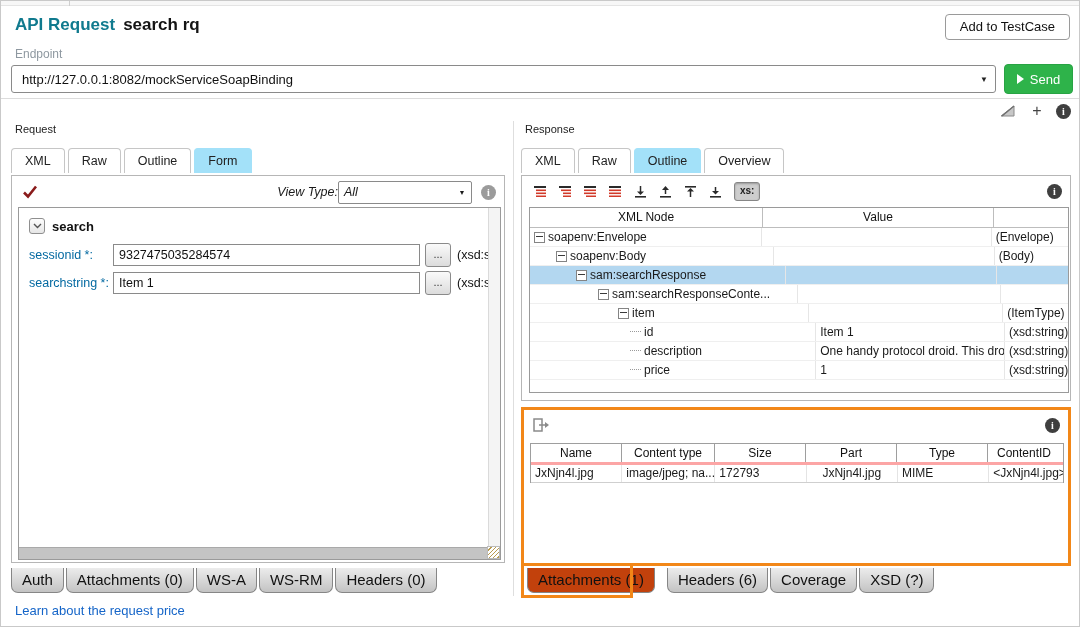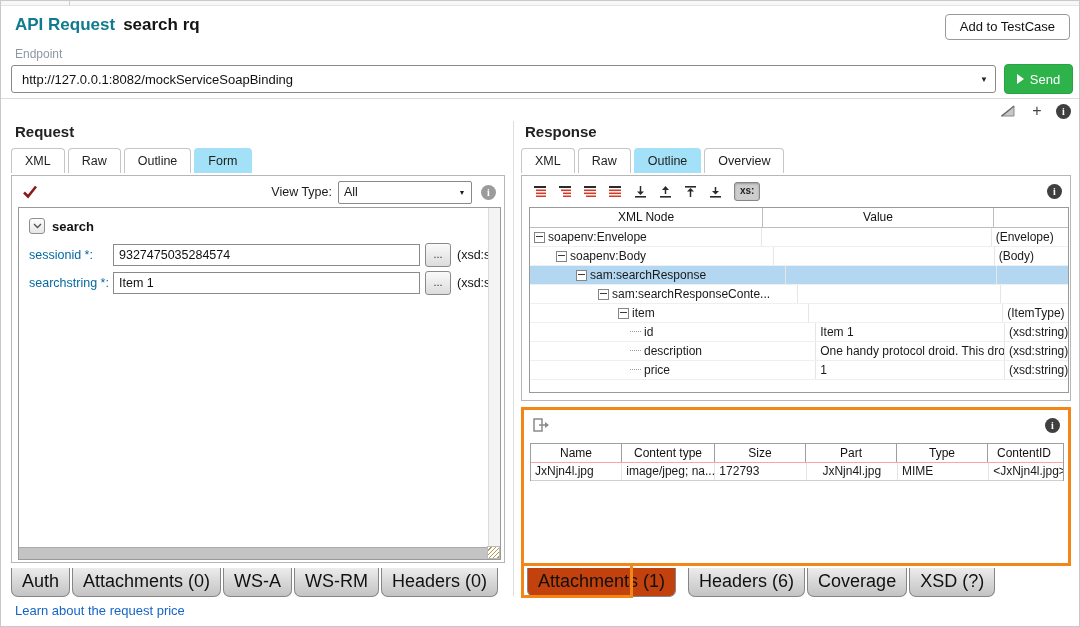--- a/index.html
+++ b/index.html
@@ -28,21 +28,21 @@
   .btn-send .play{width:0;height:0;border-left:7px solid #fff;border-top:5px solid transparent;border-bottom:5px solid transparent;}
   .hdr-sep{top:97px;left:0;right:0;height:1px;background:#dcdcdc;}
   .corner-icons{top:101px;right:8px;display:flex;align-items:center;gap:9px;}
 
   .info-circle{width:15px;height:15px;border-radius:50%;background:#9b9b9b;color:#fff;font-size:10px;font-weight:bold;
        display:inline-flex;align-items:center;justify-content:center;font-family:"Liberation Serif",serif;}
   .info-circle.dark{background:#3f3f3f;}
   .plus-icon{font-size:16px;color:#444;line-height:14px;font-weight:normal;}
 
   
-  .panel-label{font-size:15px;color:#222;font-weight:bold;}
+  .panel-label{font-size:11px;color:#222;}
 
   
   .tabs{display:flex;gap:3px;}
   .tab{padding:5px 13px;border:1px solid #c6c6c6;border-bottom:none;border-radius:4px 4px 0 0;background:#fff;
        font-size:12.5px;color:#222;cursor:pointer;white-space:nowrap;}
   .tab.active{background:#a3e1f9;border-color:#a3e1f9;}
 
   
   .panel-box{border:1px solid #b6b6b6;background:#fff;}
   .vdivider{top:120px;left:512px;width:1px;height:475px;background:#dedede;}
@@ -59,30 +59,30 @@
   .field-row{position:absolute;left:10px;display:flex;align-items:center;font-size:12.5px;}
   .field-row .flabel{width:84px;color:#0369a1;}
   .field-row input{width:295px;height:20px;border:1px solid #8a8a8a;font-family:"Liberation Sans",sans-serif;
        font-size:12.5px;padding:0 5px;color:#111;}
   .dots-btn{width:24px;height:22px;margin-left:5px;border:1px solid #8a8a8a;border-radius:3px;
        background:linear-gradient(#fafafa,#dcdcdc);font-size:11px;line-height:20px;text-align:center;cursor:pointer;color:#333;}
   .ftype{margin-left:6px;color:#111;}
 
   
   .tb-row{display:flex;align-items:center;}
-  .viewtype{display:flex;align-items:center;gap:6px;font-size:12.5px;}
+  .viewtype{display:flex;align-items:center;font-size:12.5px;font-style:italic;}
   .vt-combo{width:132px;height:21px;border:1px solid #8a8a8a;border-radius:2px;background:#fff;display:flex;
        align-items:center;cursor:pointer;}
   .vt-combo span.val{flex:1;padding:0 5px;font-size:12.5px;}
   .vt-combo span.arr{width:18px;font-size:7px;text-align:center;}
 
   
   .btabs{display:flex;gap:2px;}
   .btab{padding:3px 10px 4px;border:1px solid #868686;border-top:none;border-radius:0 0 7px 7px;
-       background:linear-gradient(#ececec,#c3c3c3);font-size:18px;color:#111;cursor:pointer;white-space:nowrap;}
+       background:linear-gradient(#ececec,#c3c3c3);font-size:15px;color:#111;cursor:pointer;white-space:nowrap;}
   .btab.sel{background:#c2410c;}
 
   .link{font-size:13px;color:#1565c8;cursor:pointer;}
 
   
   .treebox{border:1px solid #9a9a9a;background:#fff;font-size:12px;overflow:hidden;}
   .thead{display:flex;height:19px;line-height:19px;border-bottom:1px solid #bdbdbd;}
   .th{text-align:center;border-right:1px solid #bdbdbd;color:#111;}
   .th:last-child{border-right:none;}
   .trow{display:flex;height:18px;line-height:18px;border-bottom:1px solid #efefef;cursor:default;}
@@ -99,21 +99,21 @@
   .dotline{width:11px;height:1px;border-top:1px dotted #9a9a9a;margin-right:3px;flex:0 0 11px;}
 
   
   .icon-btn{width:20px;height:18px;display:inline-flex;align-items:center;justify-content:center;cursor:pointer;}
   .xs-btn{height:17px;padding:0 5px;border:1px solid #868686;border-radius:3px;background:#cdcdcd;
        box-shadow:inset 0 1px 2px rgba(0,0,0,.25);font-size:10px;font-weight:bold;color:#222;line-height:15px;cursor:pointer;}
 
   
   .orange-panel{border:3px solid #f28718;background:#fff;}
   .att-table{position:absolute;left:6px;top:33px;width:532px;font-size:12px;border:1px solid #9e9e9e;border-bottom:none;}
-  .att-head{display:flex;height:18px;line-height:18px;border-bottom:1px solid #fca5a5;}
+  .att-head{display:flex;height:18px;line-height:18px;border-bottom:3px solid #fca5a5;}
   .att-head .ah{text-align:center;border-right:1px solid #9e9e9e;color:#111;}
   .att-head .ah:last-child{border-right:none;}
   .att-row{display:flex;height:17px;line-height:17px;border-bottom:1px solid #cfcfcf;}
   .att-row .ac{overflow:hidden;white-space:nowrap;border-right:1px solid #e4e4e4;padding:0 4px;}
   .att-row .ac:last-child{border-right:none;}
   .w1{width:90px;} .w2{width:92px;} .w3{width:90px;} .w4{width:90px;} .w5{width:90px;} .w6{width:72px;}
   .ctr{text-align:center;}
   .hl-rect{border:3px solid #f28718;background:transparent;pointer-events:none;}
 </style>
 </head>

